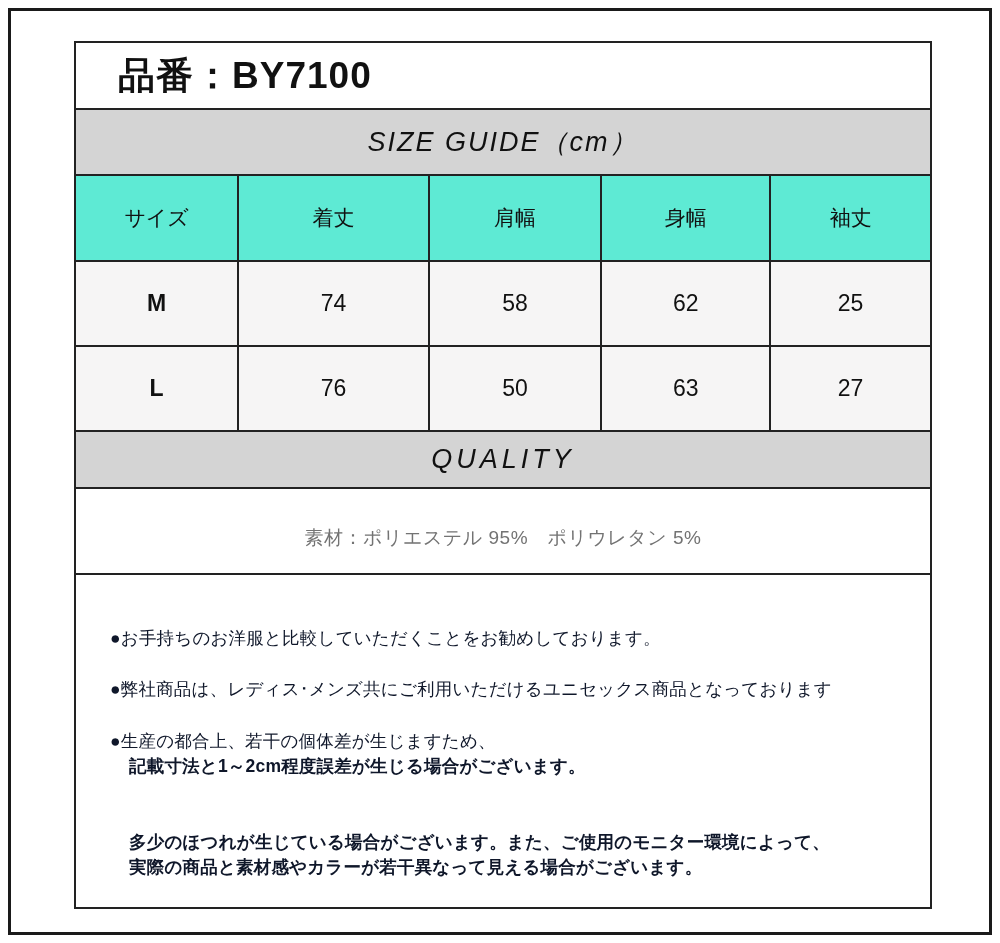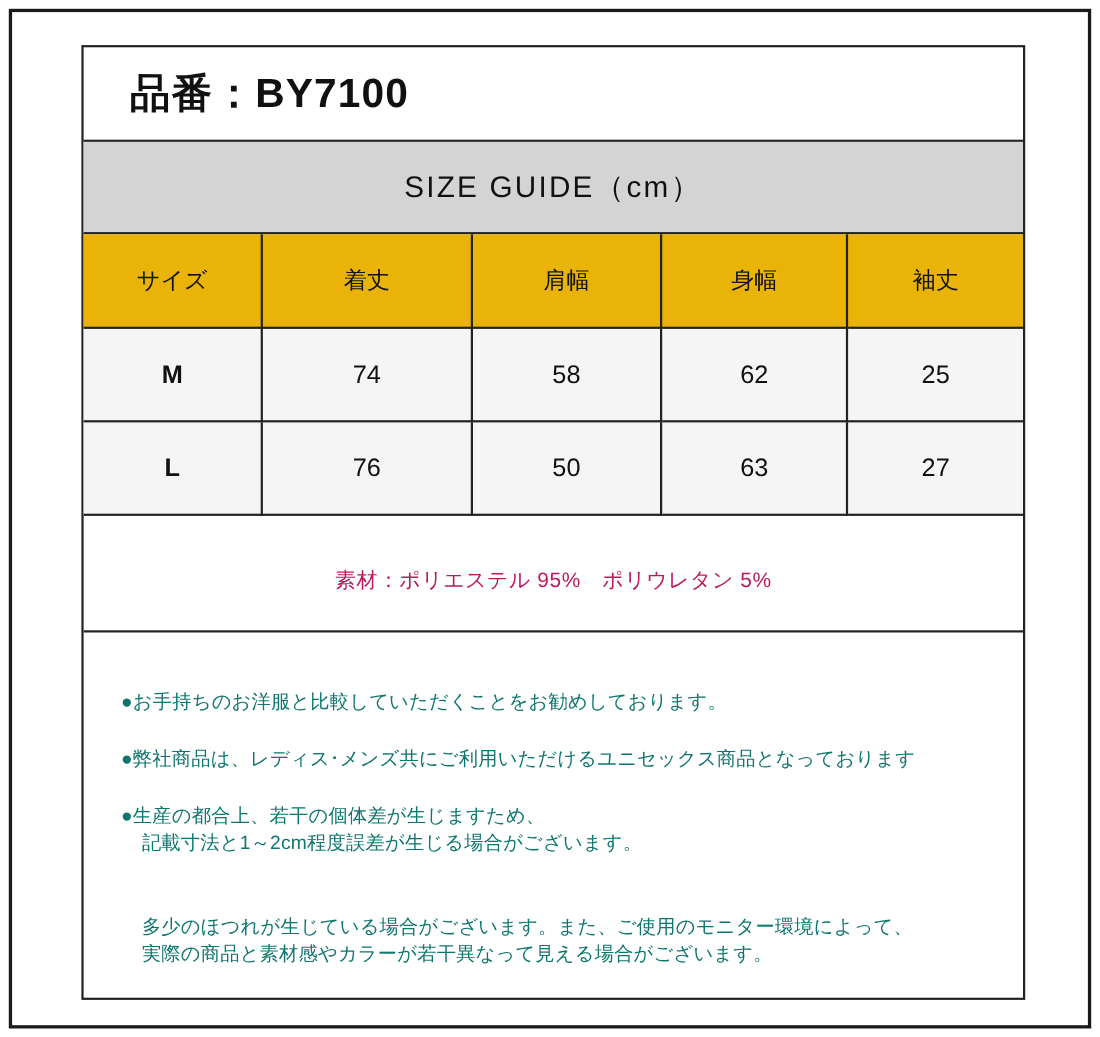--- a/index.html
+++ b/index.html
@@ -53,41 +53,42 @@
   
   .band {
     background: #d4d4d4;
     border-bottom: 2px solid #222222;
     display: flex;
     align-items: center;
     justify-content: center;
     font-size: 27px;
     letter-spacing: 2px;
     color: #111111;
+    font-style: italic;
   }
   .band.size { height: 90px; }
   .band.quality { height: 78px; letter-spacing: 4px; }
 
   
   table.size-table {
     width: 100%;
     border-collapse: collapse;
     table-layout: fixed;
   }
   table.size-table th,
   table.size-table td {
     border-right: 2px solid #222222;
     border-bottom: 2px solid #222222;
     text-align: center;
     color: #111111;
   }
   table.size-table th:last-child,
   table.size-table td:last-child { border-right: none; }
   table.size-table thead th {
-    background: #eab308;
+    background: #5eead4;
     height: 85px;
     font-size: 21px;
     font-weight: normal;
   }
   table.size-table tbody td {
     background: #f6f5f5;
     height: 85px;
     font-size: 23px;
     font-weight: bold;
   }
@@ -105,39 +106,39 @@
     border-bottom: 2px solid #222222;
     display: flex;
     flex-direction: column;
     align-items: center;
     justify-content: center;
     padding-top: 14px;
     gap: 5px;
   }
   .quality-body .line {
     font-size: 19px;
-    color: #be185d;
+    color: #737373;
     letter-spacing: 0.5px;
   }
 
   
   .notes {
     flex: 1;
     padding: 26px 0 0 34px;
   }
   .notes .note {
     font-size: 17.5px;
     line-height: 1.42;
-    color: #0f766e;
+    color: #0f172a;
     letter-spacing: 0.2px;
     margin-bottom: 2px;
     white-space: pre-line;
     text-indent: 0;
   }
-  .notes .note .cont { display: block; padding-left: 19px; }
+  .notes .note .cont { display: block; padding-left: 19px; font-weight: bold; }
 </style>
 </head>
 <body>
 
 <div id="page">
   <div class="frame">
     <div class="card">
 
       <div class="prodno">
         <span>品番：BY7100</span>
@@ -175,20 +176,23 @@
           <tr>
             <td>L</td>
             <td class="num">76</td>
             <td class="num">50</td>
             <td class="num">63</td>
             <td class="num">27</td>
           </tr>
         </tbody>
       </table>
 
+      <div class="band quality">
+        <span>QUALITY</span>
+      </div>
 
       <div class="quality-body">
         <div class="line">素材：ポリエステル 95%　ポリウレタン 5%</div>
       </div>
 
       <div class="notes">
         <div class="note">
           <span>●お手持ちのお洋服と比較していただくことをお勧めしております。</span>
         </div>
         <div class="note">

